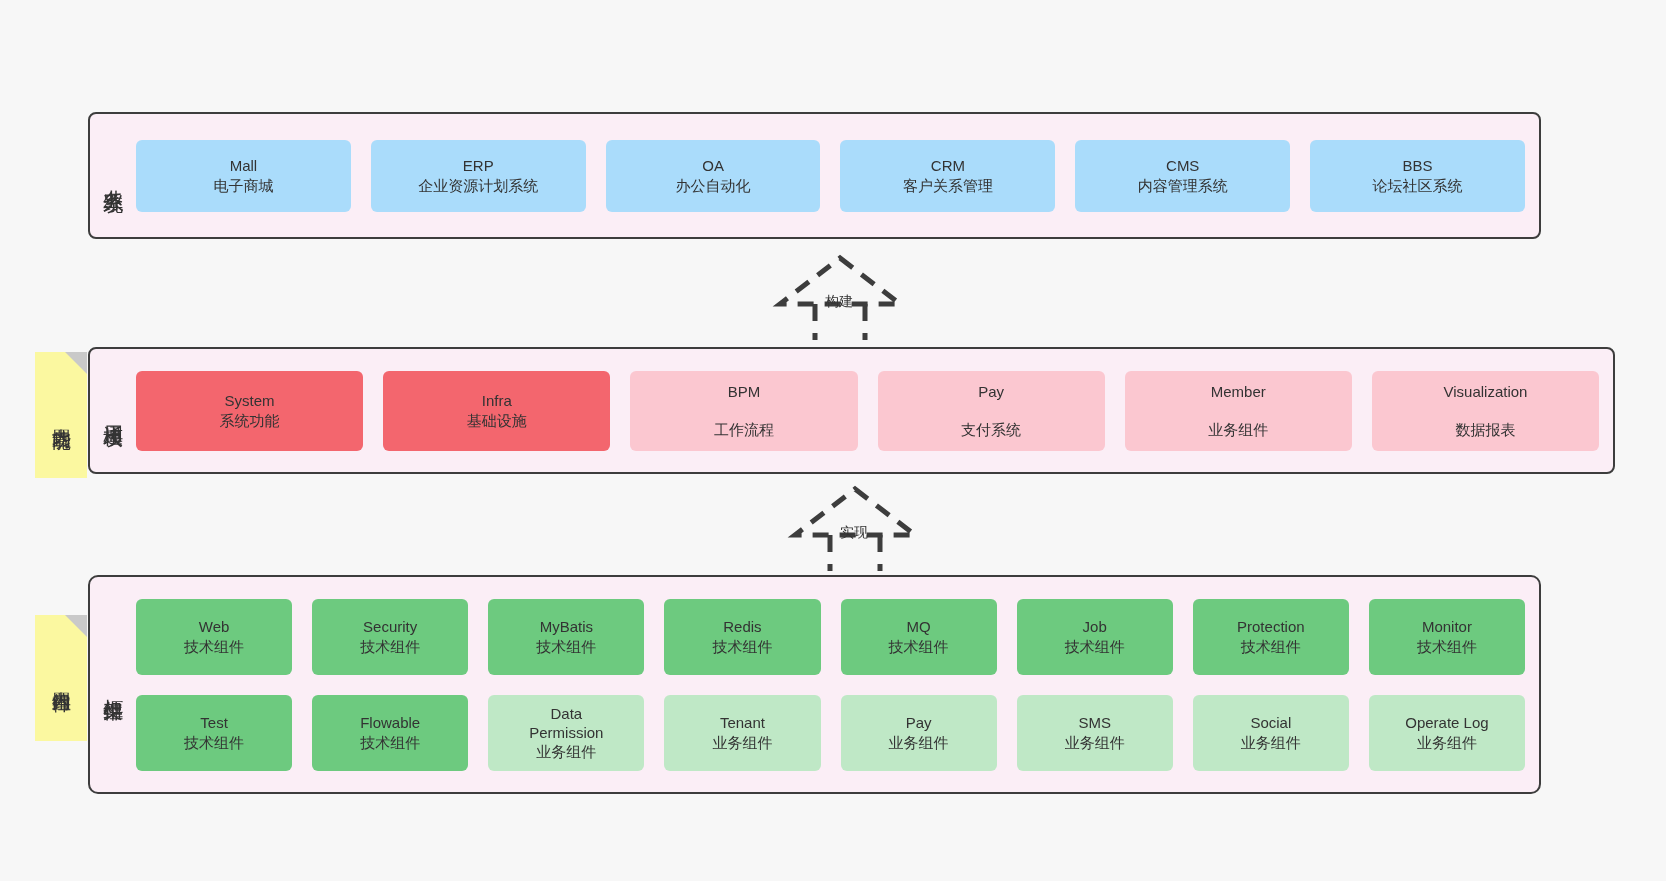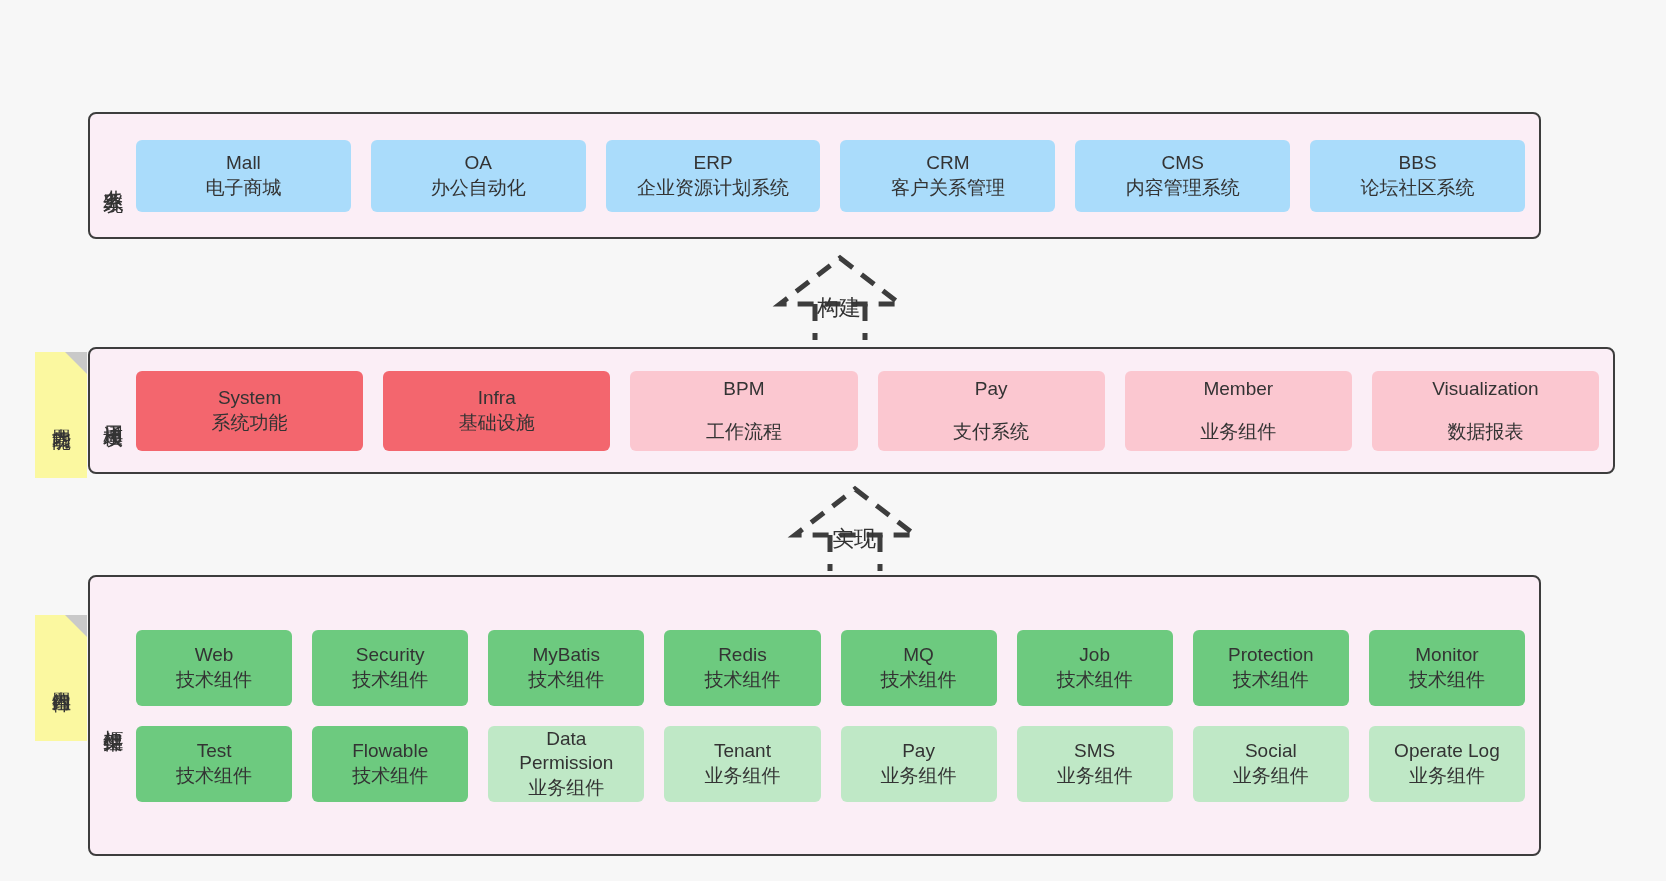--- a/index.html
+++ b/index.html
@@ -59,39 +59,39 @@
 
   
   .cell {
     box-sizing: border-box;
     border-radius: 6px;
     display: flex;
     flex-direction: column;
     align-items: center;
     justify-content: center;
     text-align: center;
-    font-size: 19px;
+    font-size: 15px;
     line-height: 1.28;
     color: #333333;
     padding: 4px 6px;
   }
   .cell .t1 { display: block; }
   .cell .t2 { display: block; }
   .cell .t3 { display: block; }
 
   .c-blue       { background: #aadcfb; }
   .c-red        { background: #f3666e; }
   .c-pink       { background: #fbc7d0; gap: 18px; }
   .c-green      { background: #6dca7f; }
   .c-greenlight { background: #bfe8c6; }
 
   
   #layer-business  { left: 88px;  top: 112px; width: 1453px; height: 127px; }
   #layer-common    { left: 88px;  top: 347px; width: 1527px; height: 127px; }
-  #layer-framework { left: 88px;  top: 575px; width: 1453px; height: 281px; }
+  #layer-framework { left: 88px;  top: 575px; width: 1453px; height: 219px; border-radius: 10px; }
 
   #layer-business  .row { height: 72px; }
   #layer-common    .row { height: 80px; }
   #layer-framework .row { height: 76px; }
 
   
   .note {
     position: absolute;
     box-sizing: border-box;
     background: #fbf8a0;
@@ -118,21 +118,21 @@
   #note-builtin-feature { left: 35px; top: 352px; width: 52px; height: 126px; }
   #note-builtin-comp    { left: 35px; top: 615px; width: 52px; height: 126px; }
 
   
   .uml-arrow { position: absolute; }
   .uml-arrow svg { display: block; overflow: visible; }
   .uml-label {
     position: absolute;
     left: 50%;
     transform: translateX(-50%);
-    font-size: 22px;
+    font-size: 14px;
     color: #333333;
     background: transparent;
     white-space: nowrap;
   }
   #arrow-build  { left: 755px; top: 256px; width: 170px; height: 84px; }
   #arrow-build  .uml-label { top: 37px; left: 84px; }
   #arrow-impl   { left: 770px; top: 487px; width: 170px; height: 84px; }
   #arrow-impl   .uml-label { top: 37px; left: 84px; }
 </style>
 </head>
@@ -142,26 +142,26 @@
 
   <div class="layer" id="layer-business">
     <div class="layer-label">业务系统</div>
     <div class="layer-body">
       <div class="row">
         <div class="cell c-blue">
           <span class="t1">Mall</span>
           <span class="t2">电子商城</span>
         </div>
         <div class="cell c-blue">
+          <span class="t1">ERP</span>
+          <span class="t2">企业资源计划系统</span>
+        </div>
+        <div class="cell c-blue">
           <span class="t1">OA</span>
           <span class="t2">办公自动化</span>
-        </div>
-        <div class="cell c-blue">
-          <span class="t1">ERP</span>
-          <span class="t2">企业资源计划系统</span>
         </div>
         <div class="cell c-blue">
           <span class="t1">CRM</span>
           <span class="t2">客户关系管理</span>
         </div>
         <div class="cell c-blue">
           <span class="t1">CMS</span>
           <span class="t2">内容管理系统</span>
         </div>
         <div class="cell c-blue">

